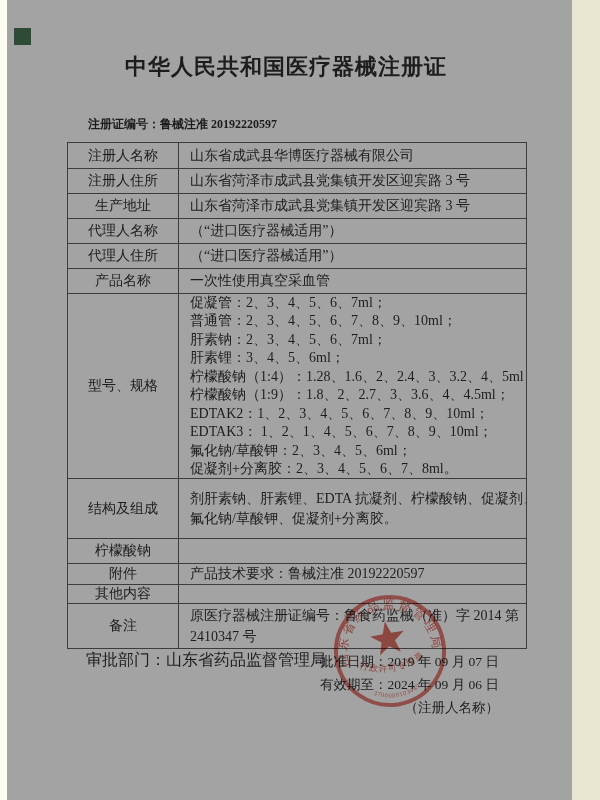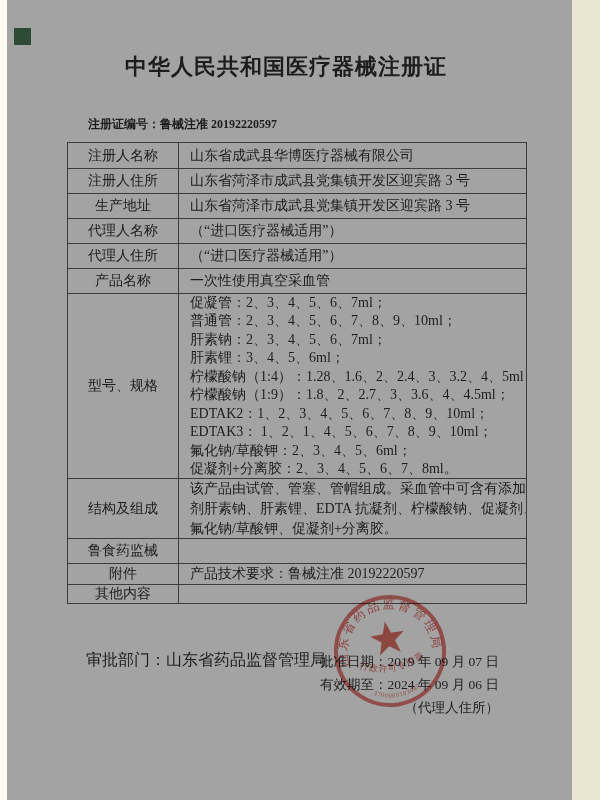--- a/index.html
+++ b/index.html
@@ -103,48 +103,54 @@
         <div class="line">柠檬酸钠（1:9）：1.8、2、2.7、3、3.6、4、4.5ml；</div>
         <div class="line">EDTAK2：1、2、3、4、5、6、7、8、9、10ml；</div>
         <div class="line">EDTAK3： 1、2、1、4、5、6、7、8、9、10ml；</div>
         <div class="line">氟化钠/草酸钾：2、3、4、5、6ml；</div>
         <div class="line">促凝剂+分离胶：2、3、4、5、6、7、8ml。</div>
       </div>
     </div>
     <div class="t-row h60">
       <div class="t-label">结构及组成</div>
       <div class="t-content lh20">
-        <div class="line">该产品由试管、管塞、管帽组成。采血管中可含有添加</div>
         <div class="line">剂肝素钠、肝素锂、EDTA 抗凝剂、柠檬酸钠、促凝剂、</div>
         <div class="line">氟化钠/草酸钾、促凝剂+分离胶。</div>
       </div>
     </div>
     <div class="t-row h25">
-      <div class="t-label">鲁食药监械</div>
+      <div class="t-label">柠檬酸钠</div>
     </div>
     <div class="t-row h21">
       <div class="t-label">附件</div>
       <div class="t-content">
           <div class="line">产品技术要求：鲁械注准 20192220597</div>
         </div>
     </div>
     <div class="t-row h19">
       <div class="t-label">其他内容</div>
       <div class="t-content">
           <div class="line"></div>
         </div>
     </div>
+    <div class="t-row h45">
+      <div class="t-label">备注</div>
+      <div class="t-content lh21">
+        <div class="line">原医疗器械注册证编号：鲁食药监械（准）字 2014 第</div>
+        <div class="line">2410347 号</div>
+      </div>
+    </div>
   </div>
 
   <div class="dept">审批部门：山东省药品监督管理局</div>
 
   <div class="dates">
     <div>批准日期：2019 年 09 月 07 日</div>
     <div>有效期至：2024 年 09 月 06 日</div>
-    <div class="seal-note">（代理人住所）</div>
+    <div class="seal-note">（注册人名称）</div>
   </div>
 
   <svg class="seal" viewBox="0 0 124 124" width="124" height="124">
     <g transform="rotate(-10 62 62)" fill="#d4453c" stroke="none">
       <circle cx="62" cy="62" r="54" fill="none" stroke="#d4453c" stroke-width="4" opacity="0.78"></circle>
       <path d="M62,32 L66.2,44.2 L79.1,44.4 L68.8,52.2 L72.6,64.6 L62,57.2 L51.4,64.6 L55.2,52.2 L44.9,44.4 L57.8,44.2 Z" opacity="0.85"></path>
       <defs>
         <path id="arcTop" d="M 21.6 76.7 A 43 43 0 1 1 102.4 76.7" fill="none"></path>
         <path id="arcMid" d="M 30 74 Q 62 90 94 74" fill="none"></path>
         <path id="arcBot" d="M 24 90 A 48 48 0 0 0 100 90" fill="none"></path>

